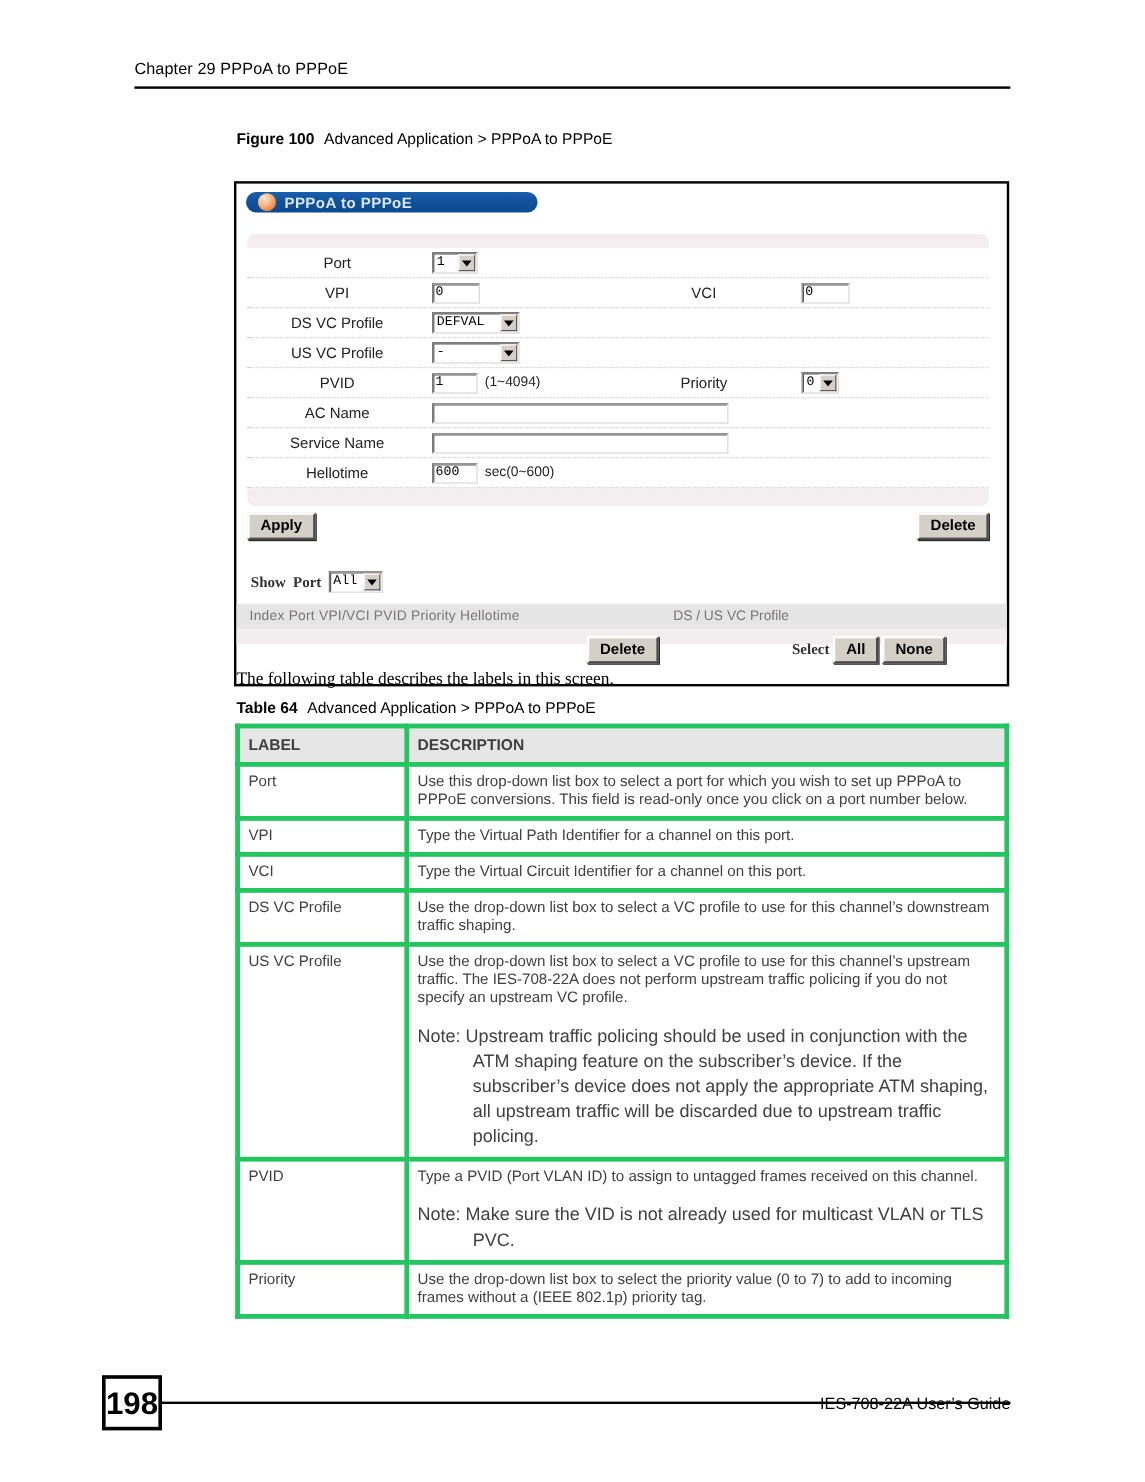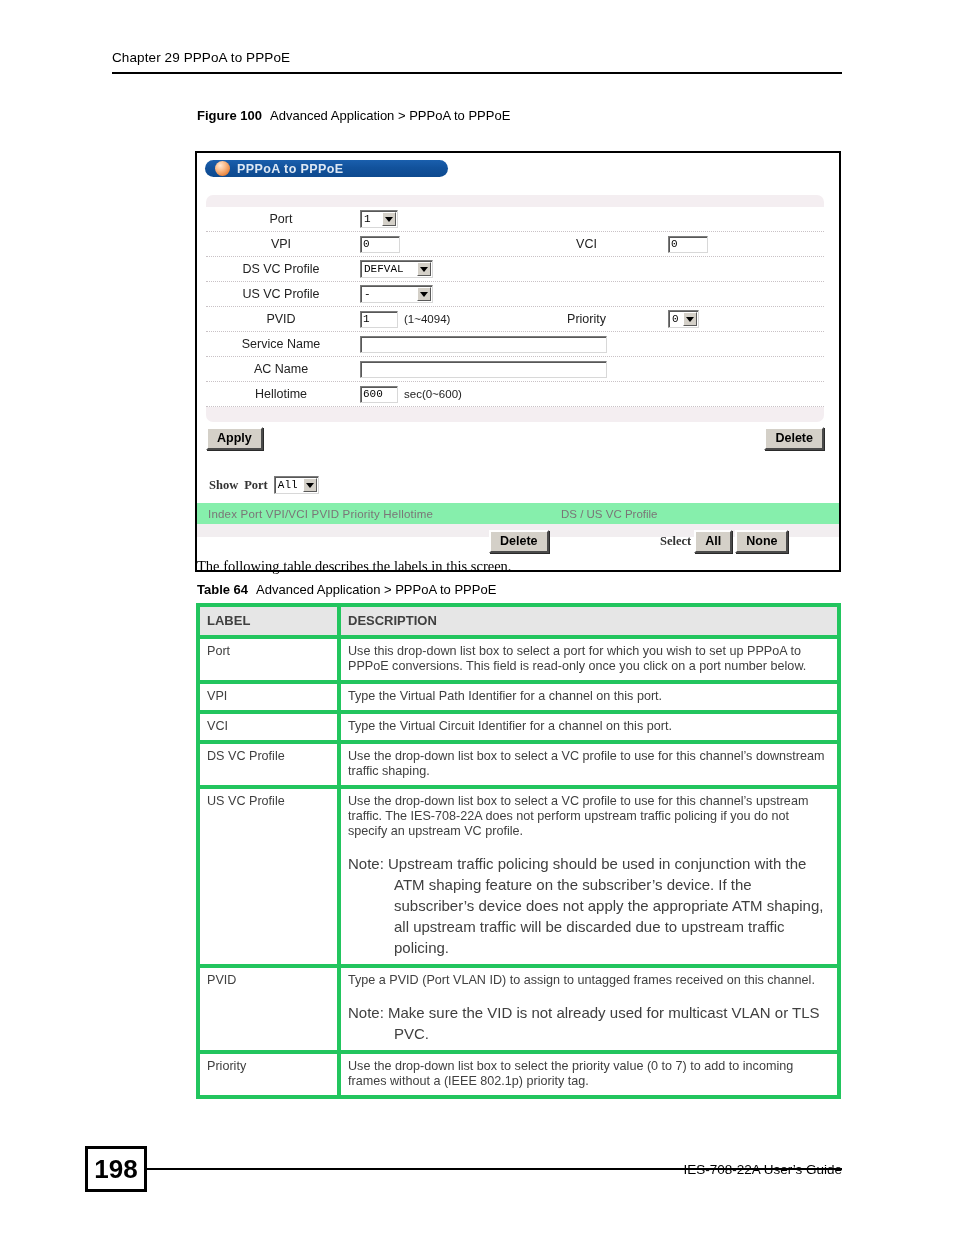--- a/index.html
+++ b/index.html
@@ -235,21 +235,21 @@
     color: #333;
     font-weight: bold;
     margin-right: 6px;
     font-family: "Liberation Serif", serif;
   }
 
   .list-header {
     position: absolute;
     left: 0; top: 350px;
     width: 699px; height: 21px;
-    background: #86efac;
+    background: #e5e5e5;
     display: flex;
     align-items: center;
   }
   .list-header .cols {
     font-size: 11.5px;
     color: #7a7577;
     margin-left: 11px;
     letter-spacing: .2px;
   }
   .list-header .cols-right {
@@ -334,21 +334,21 @@
     font-size: 15px;
     line-height: 21px;
     padding-left: 46px;
     text-indent: -46px;
   }
 
   
   .pg-box {
     position: absolute;
     left: 85px; top: 1146px;
-    width: 62px; height: 46px;
+    width: 50px; height: 46px;
     border: 3px solid #000;
     background: #fff;
     display: flex;
     align-items: center;
     justify-content: center;
     font-size: 26px;
     font-weight: bold;
     color: #000;
     z-index: 2;
   }
@@ -443,28 +443,28 @@
         <div class="tselect sel-prio">
           <span class="sv">0</span>
           <span class="arrow">
               <i></i>
             </span>
         </div>
       </div>
     </div>
 
     <div class="frow">
+      <div class="fcell-label">AC Name</div>
+      <div class="fcell-ctrl">
+        <div class="tinput w-247"></div>
+      </div>
+    </div>
+
+    <div class="frow">
       <div class="fcell-label">Service Name</div>
-      <div class="fcell-ctrl">
-        <div class="tinput w-247"></div>
-      </div>
-    </div>
-
-    <div class="frow">
-      <div class="fcell-label">AC Name</div>
       <div class="fcell-ctrl">
         <div class="tinput w-247"></div>
       </div>
     </div>
 
     <div class="frow">
       <div class="fcell-label">Hellotime</div>
       <div class="fcell-ctrl">
         <div class="tinput w-38">600</div>
         <span class="hint">sec(0~600)</span>

